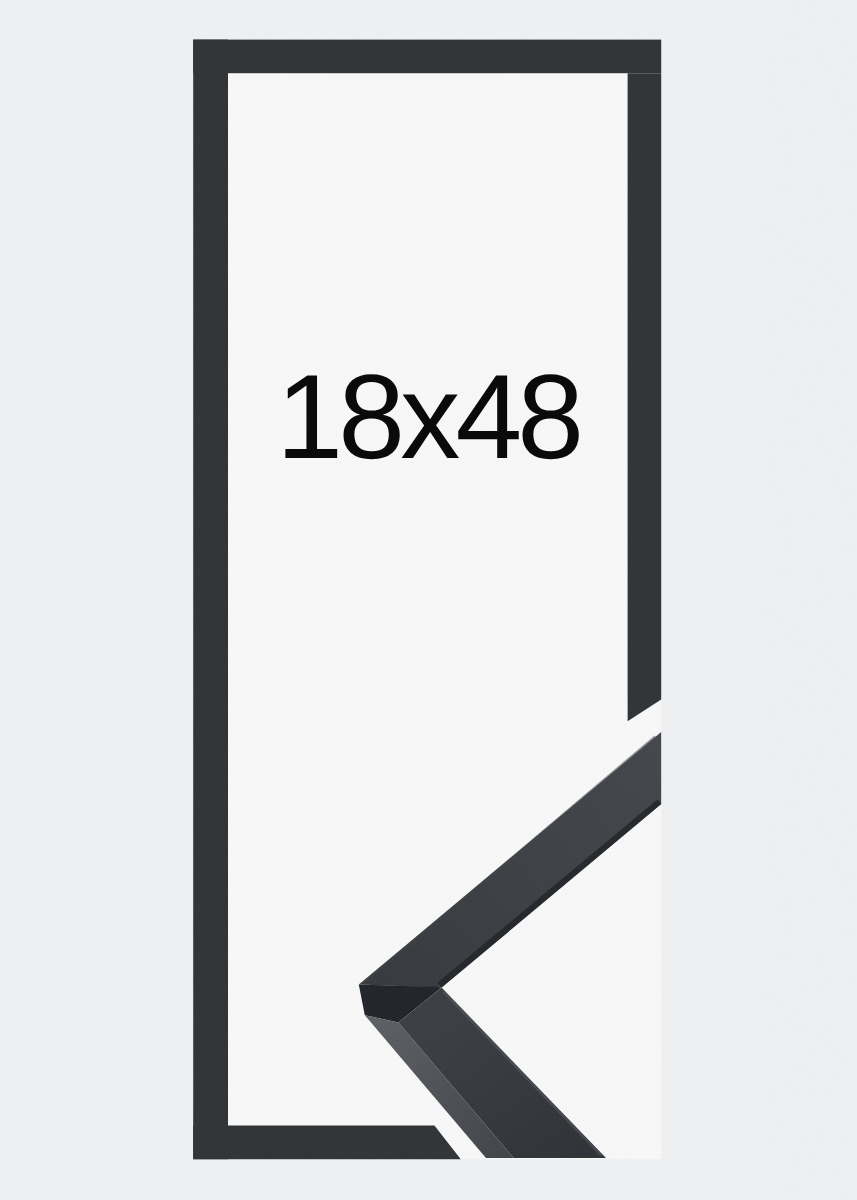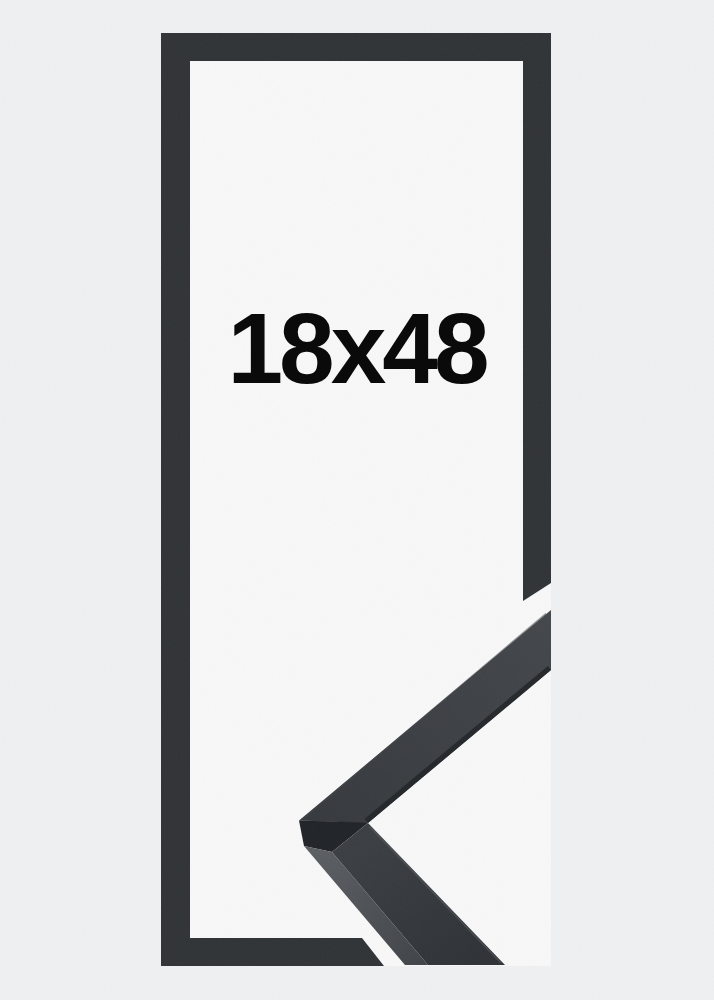--- a/index.html
+++ b/index.html
@@ -18,21 +18,21 @@
     position: absolute;
     inset: 0;
     display: block;
   }
   .size-label {
     position: absolute;
     left: 190px;
     top: 298px;
     width: 333px;
     text-align: center;
-    font-weight: 700;
+    font-weight: 400;
     font-size: 100px;
     line-height: 100px;
     letter-spacing: -4px;
     color: #0a0a0b;
     user-select: none;
     white-space: nowrap;
   }
 </style>
 </head>
 <body>

